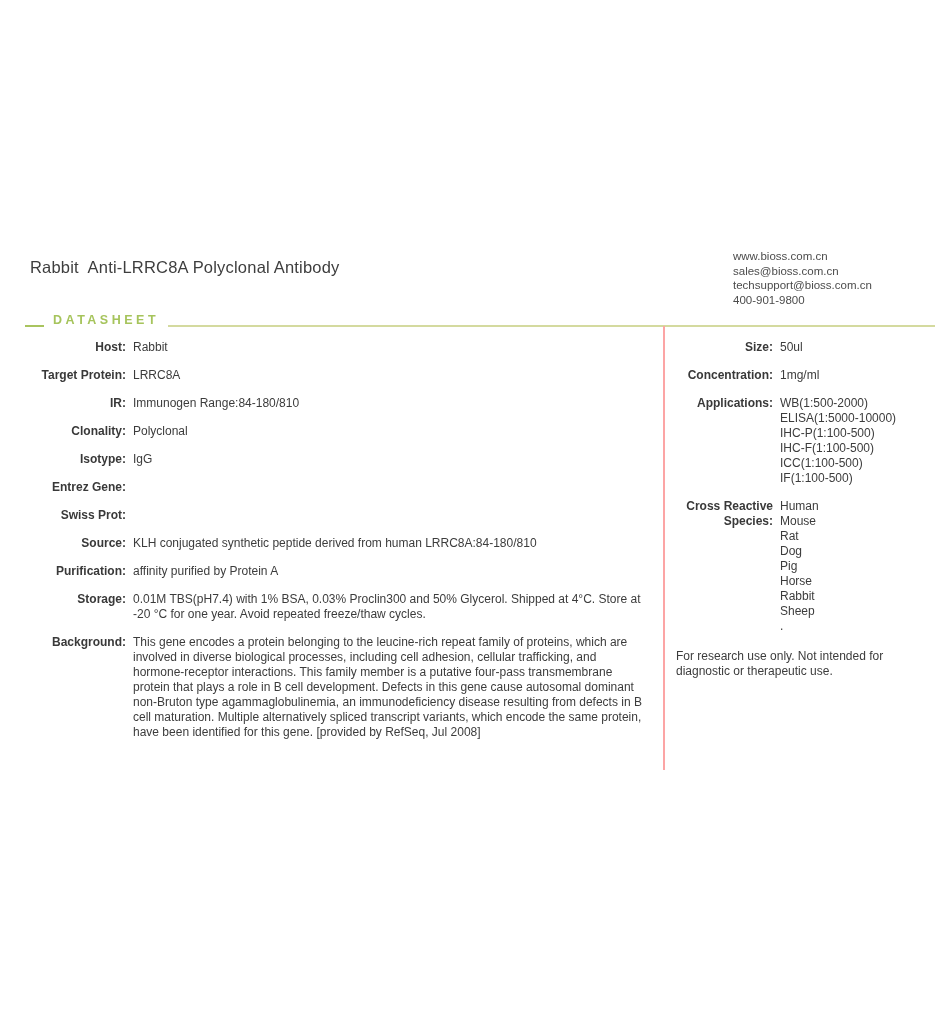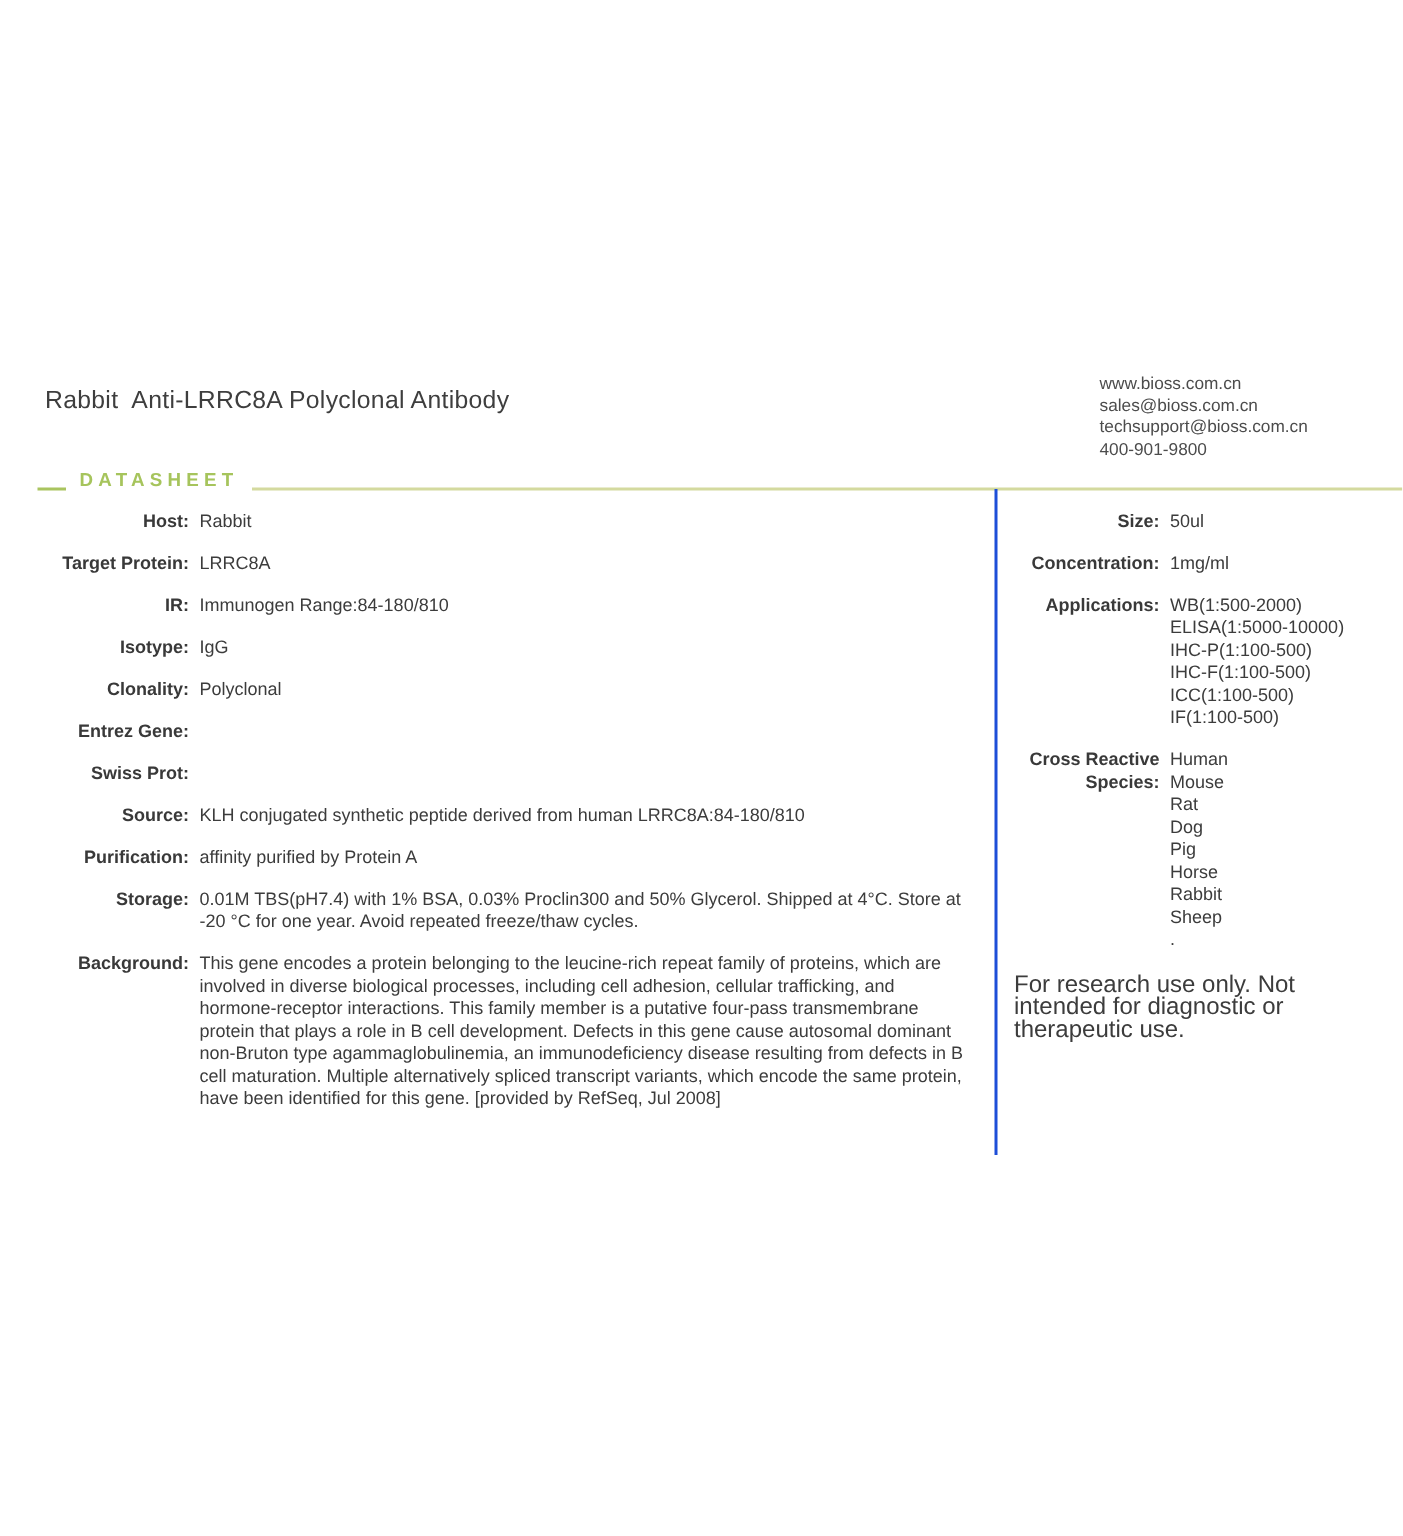--- a/index.html
+++ b/index.html
@@ -26,33 +26,33 @@
     margin:0 9px; font-size:12.5px; letter-spacing:3.5px;
     color:#a6c45c; font-weight:bold;
   }
   .rule { flex:1 1 auto; height:2px; background:#d4da9f; }
   .columns {
     position:absolute; left:0; top:322px; width:935px;
     display:flex; align-items:stretch;
   }
   .col-left { width:663px; padding:14px 16px 0 30px; }
   .col-right {
-    flex:1; border-left:2px solid #1d4ed8; min-height:444px;
+    flex:1; border-left:2px solid #fca5a5; min-height:444px;
     padding:14px 8px 0 11px;
   }
   .row {
     display:grid; grid-template-columns:96px 1fr; column-gap:7px;
     margin-bottom:13px; font-size:12px; line-height:15px; color:#3c3c3c;
   }
   .col-right .row { grid-template-columns:97px 1fr; }
   .row .label { font-weight:bold; text-align:right; color:#393939; }
   .row .value { white-space:pre-line; }
   .row .value.link { color:#31a5c9; cursor:pointer; }
   .disclaimer {
-    margin-top:15px; font-size:16px; line-height:15px; color:#3c3c3c;
+    margin-top:15px; font-size:12px; line-height:15px; color:#3c3c3c;
     max-width:236px; white-space:pre-line;
   }
 </style>
 </head>
 <body>
 
 <div class="page">
 
   <div class="title">Rabbit  Anti-LRRC8A Polyclonal Antibody</div>
 
@@ -77,26 +77,26 @@
         </div>
         <div class="row">
           <div class="label">Target Protein:</div>
           <div class="value">LRRC8A</div>
         </div>
         <div class="row">
           <div class="label">IR:</div>
           <div class="value">Immunogen Range:84-180/810</div>
         </div>
         <div class="row">
+          <div class="label">Clonality:</div>
+          <div class="value">Polyclonal</div>
+        </div>
+        <div class="row">
           <div class="label">Isotype:</div>
           <div class="value">IgG</div>
-        </div>
-        <div class="row">
-          <div class="label">Clonality:</div>
-          <div class="value">Polyclonal</div>
         </div>
         <div class="row">
           <div class="label">Entrez Gene:</div>
         </div>
         <div class="row">
           <div class="label">Swiss Prot:</div>
         </div>
         <div class="row">
           <div class="label">Source:</div>
           <div class="value">KLH conjugated synthetic peptide derived from human LRRC8A:84-180/810</div>

